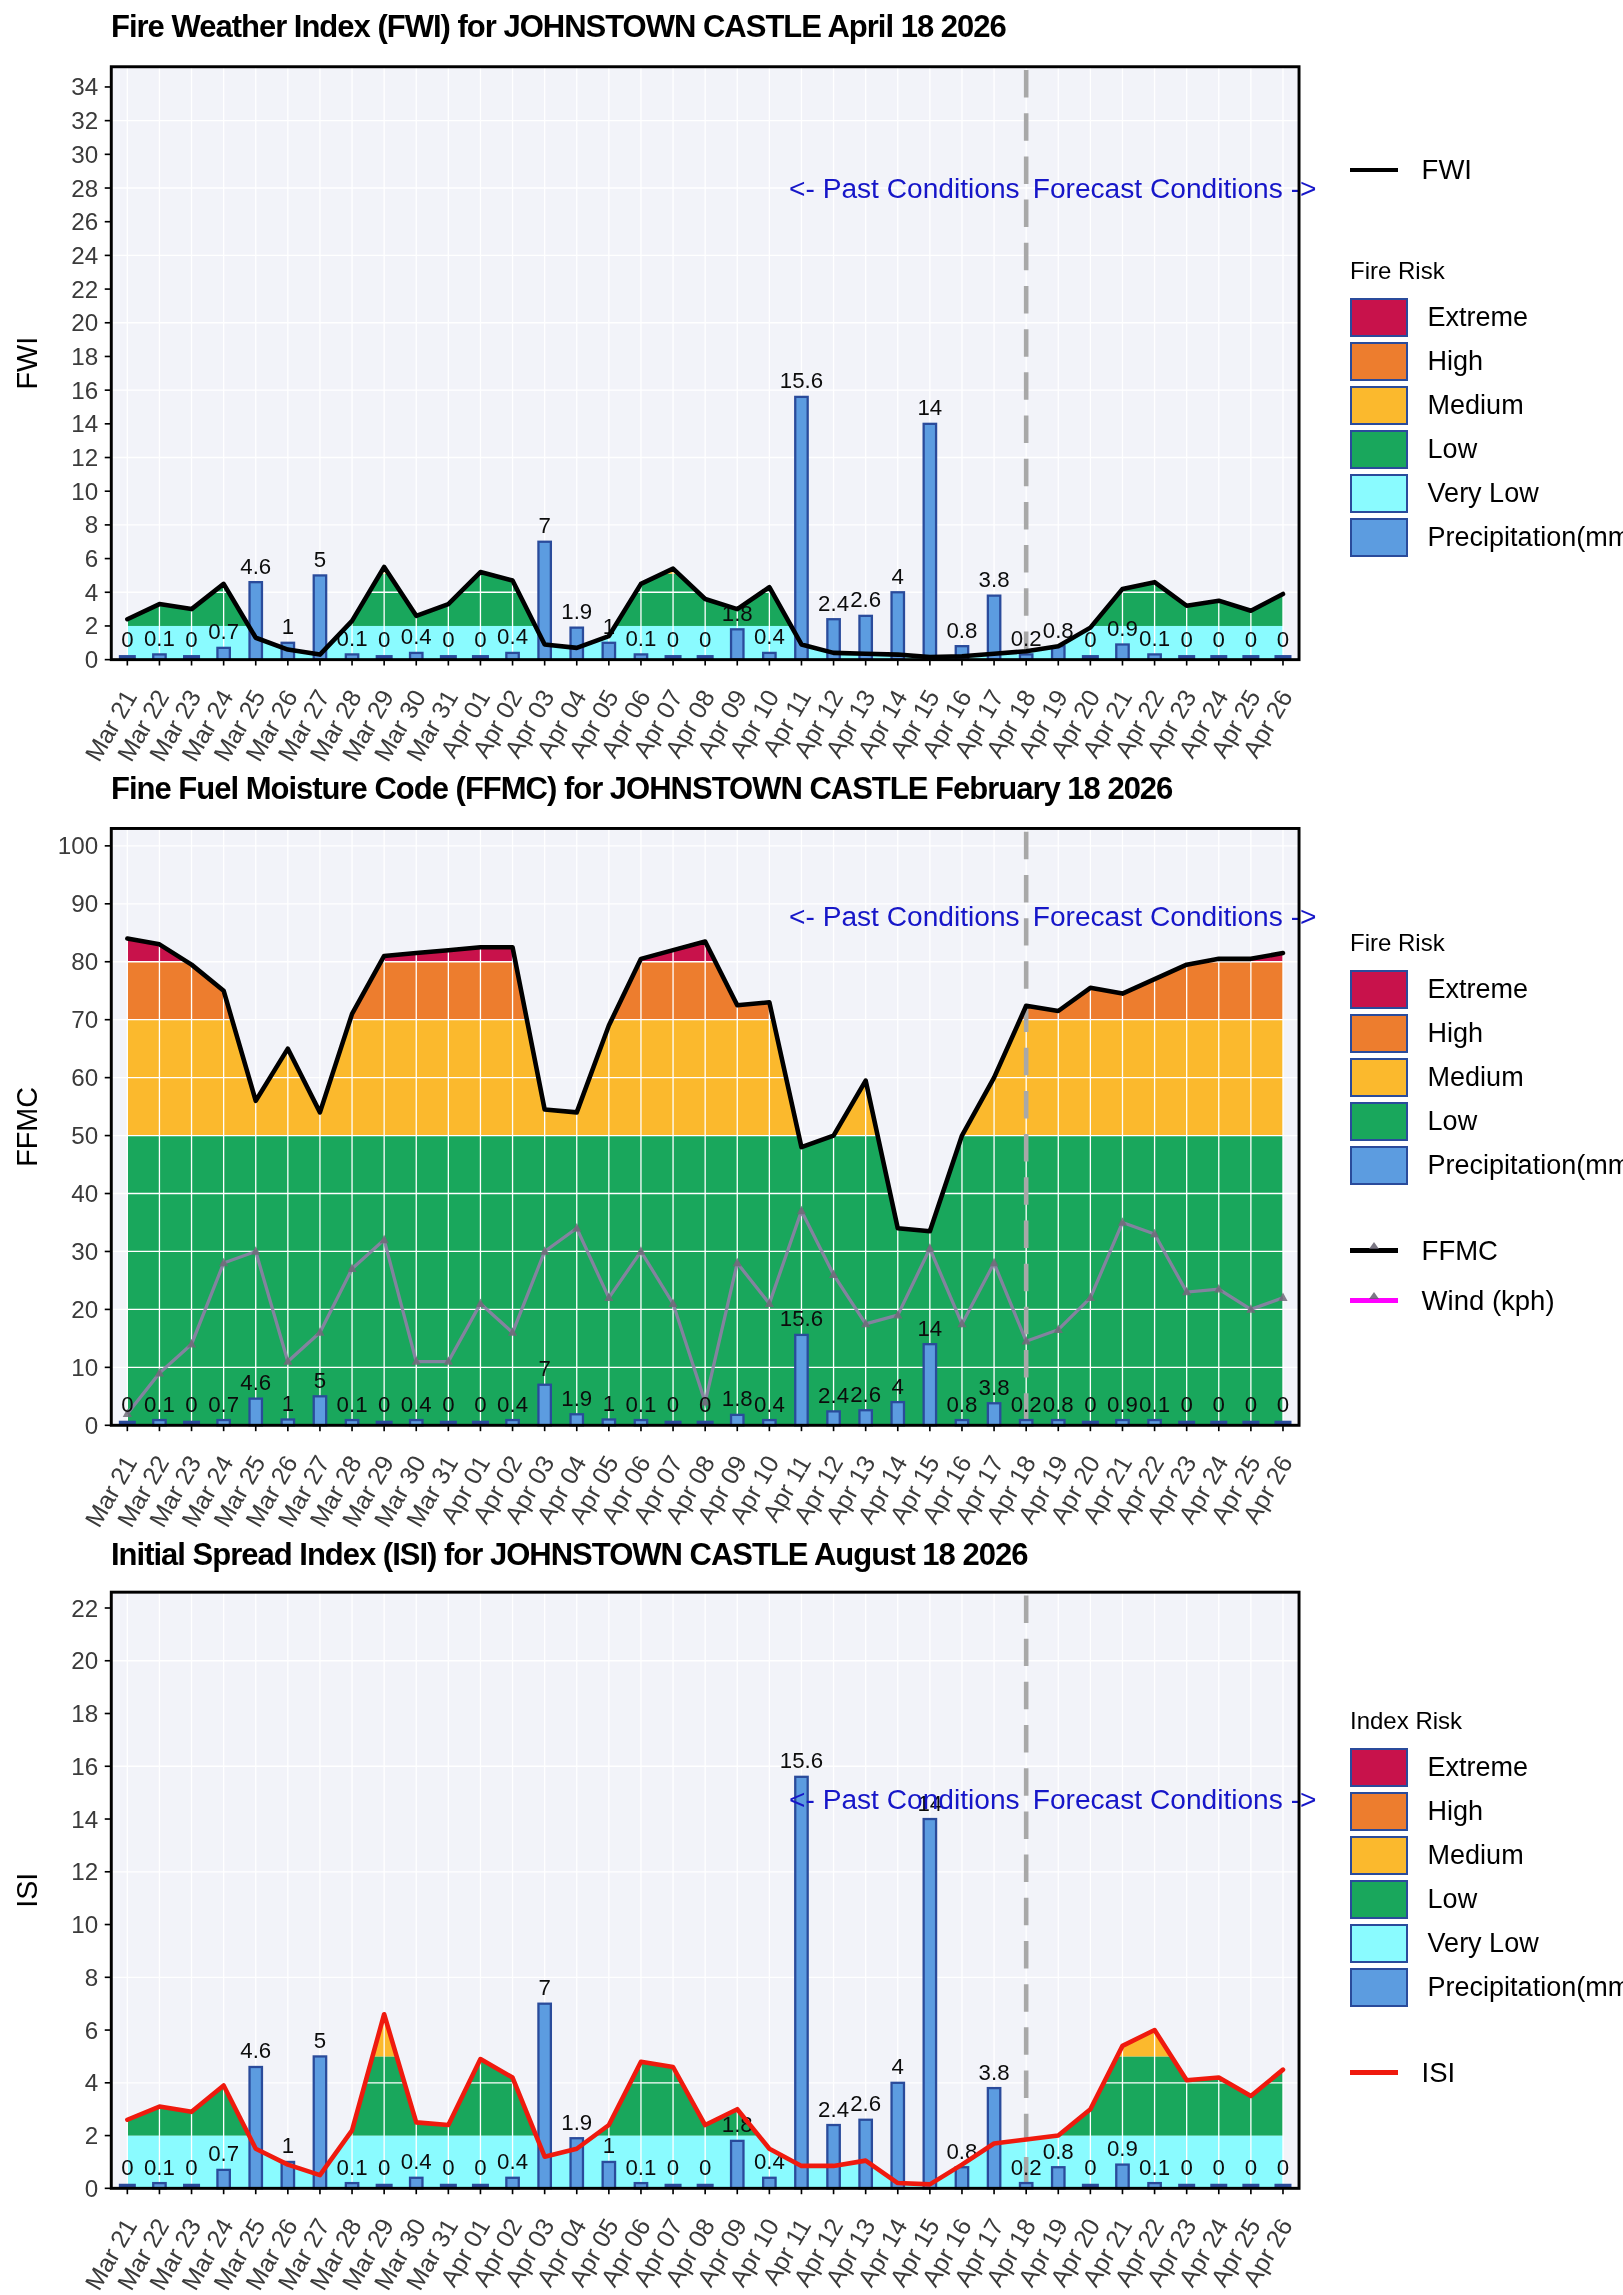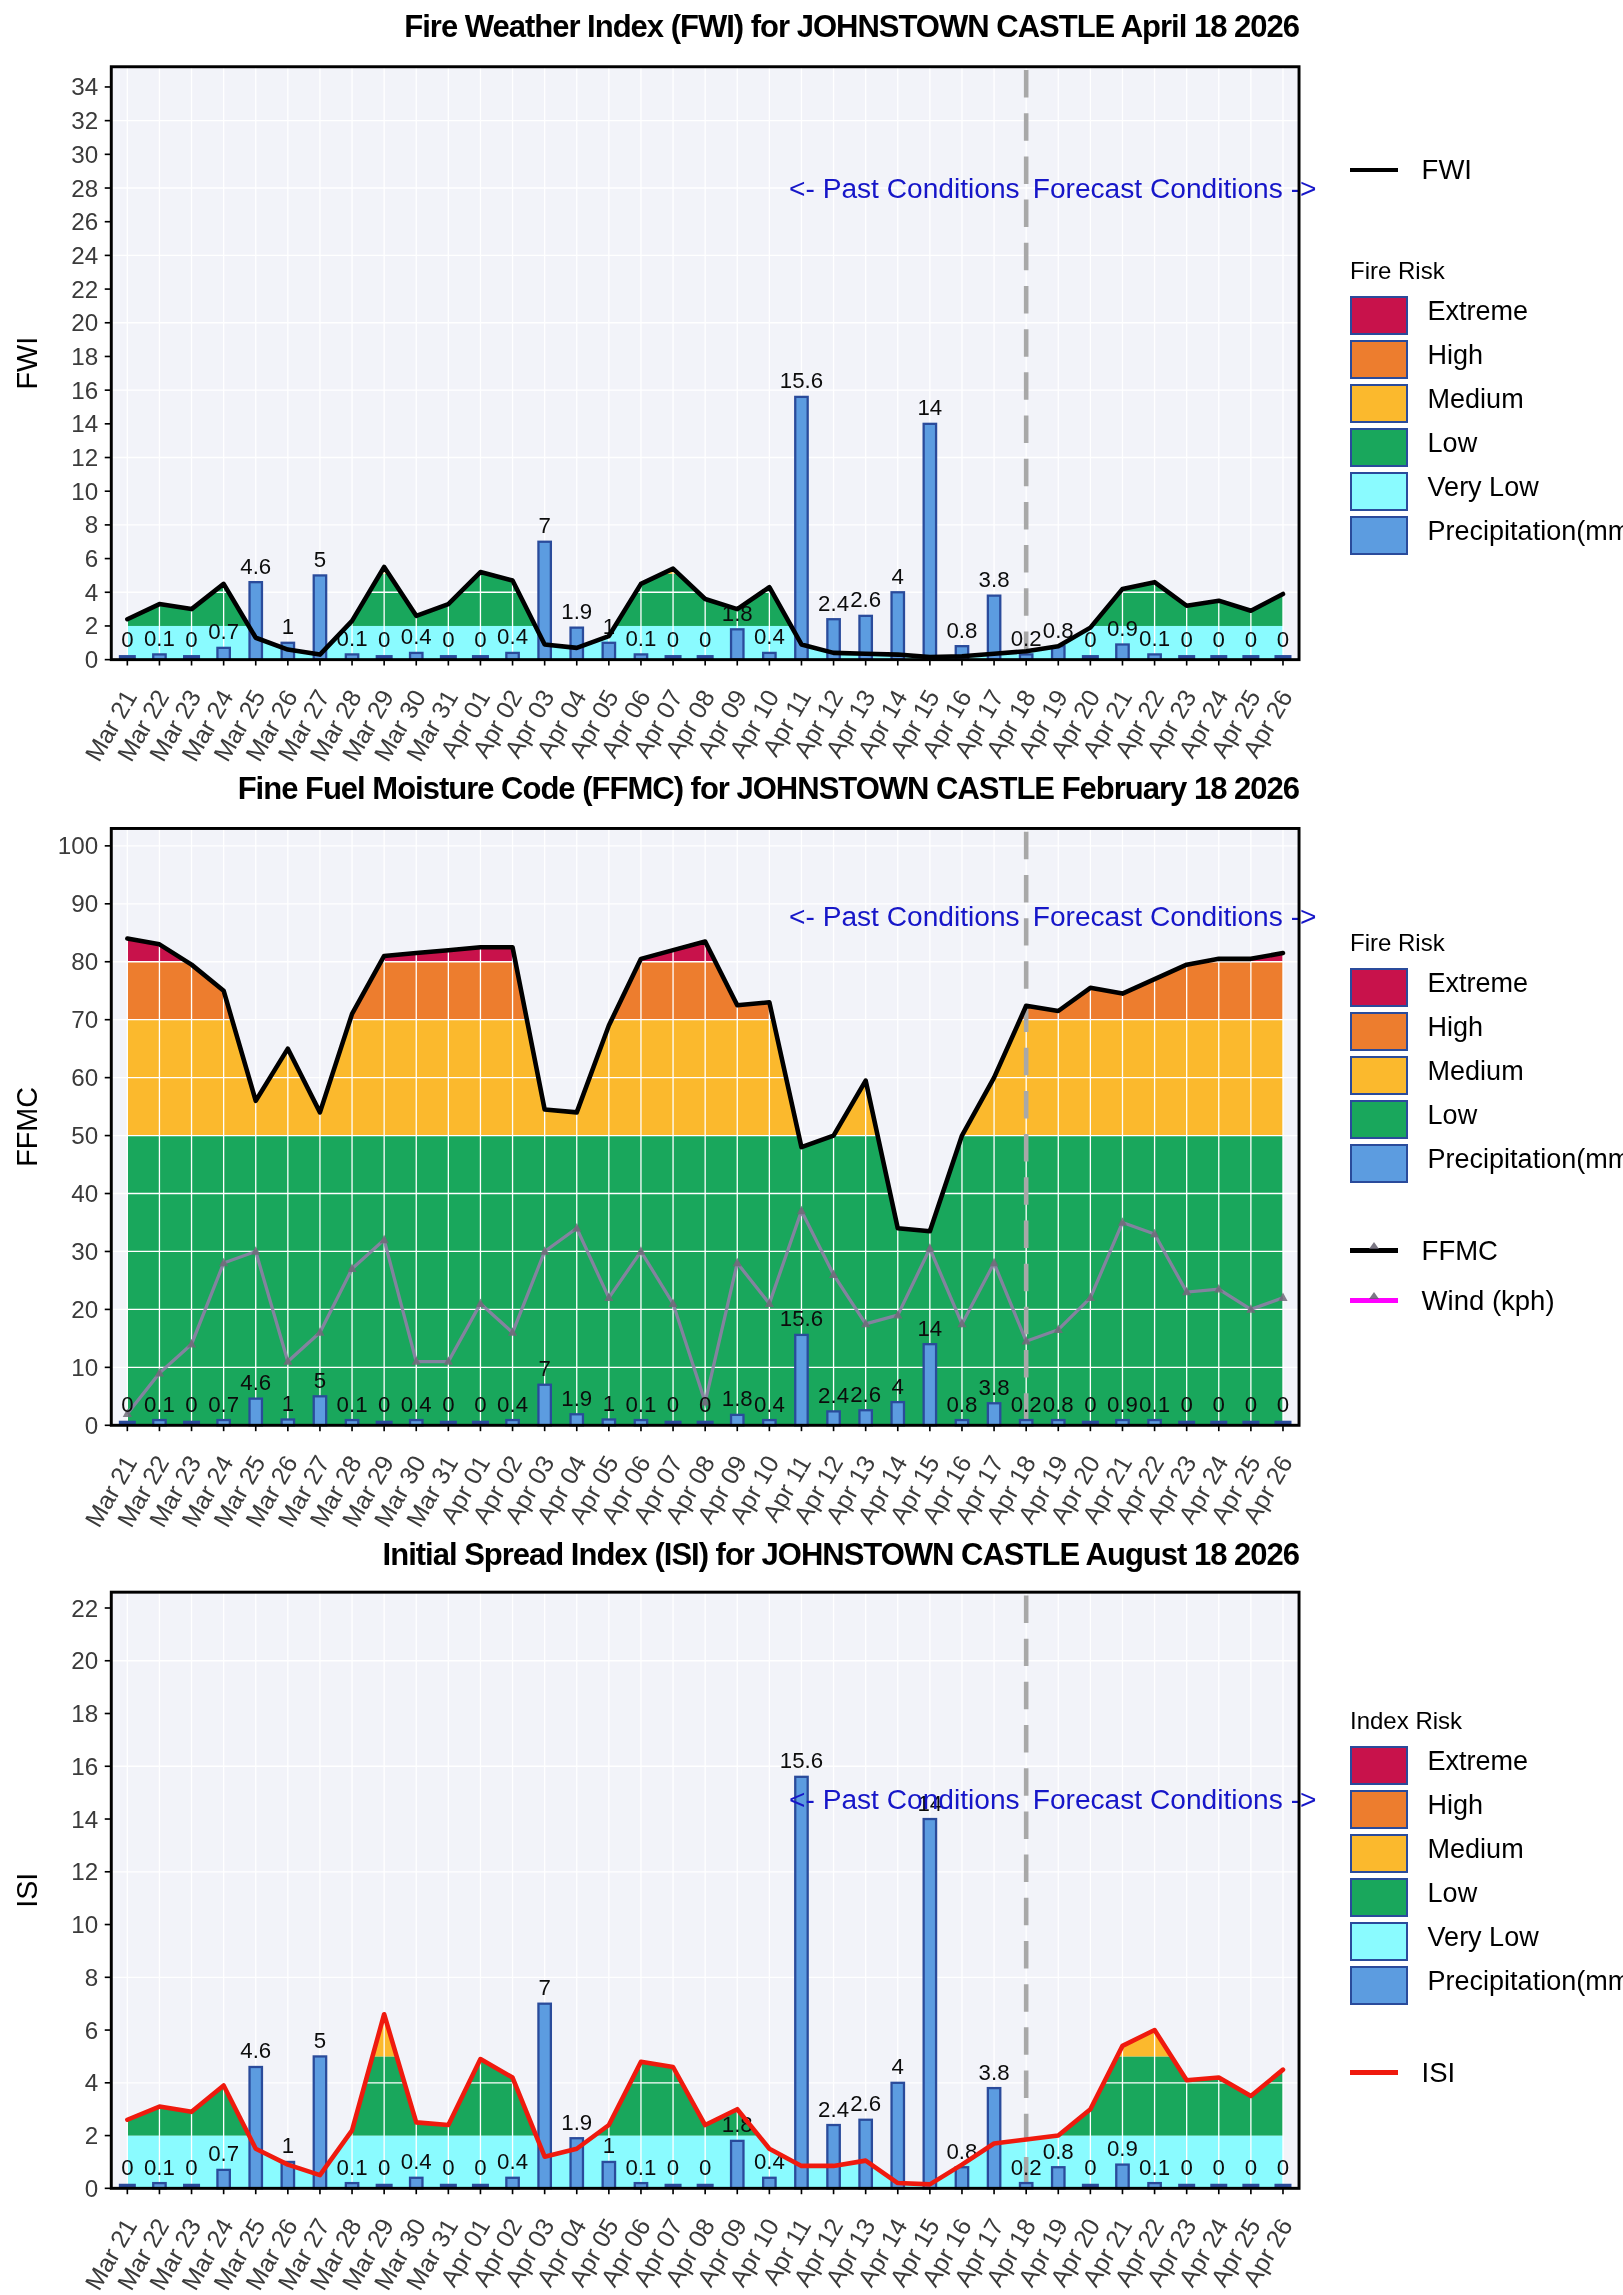--- a/index.html
+++ b/index.html
@@ -1,24 +1,24 @@
 <!DOCTYPE html>
 <html style="font-size:10.5px"><head>
 <meta charset="utf-8">
 <style>
   html,body{margin:0;padding:0}
   body{width:1623px;height:2295px;background:#ffffff;position:relative;overflow:hidden;
        font-family:"Liberation Sans",sans-serif}
   #chart-svg{position:absolute;left:0;top:0}
-  .panel-title{position:absolute;left:111px;width:1188px;text-align:right;
+  .panel-title{position:absolute;left:111px;width:1188px;text-align:left;
                font-weight:bold;font-size:31px;color:#000;letter-spacing:-1px;white-space:nowrap}
   svg text{font-family:"Liberation Sans",sans-serif}
   .legend{position:absolute;left:1350px;width:274px}
   .legend-header{font-size:24px;color:#000;margin:0 0 10.5px 0}
-  .risk-item{display:flex;height:44px}
+  .risk-item{display:flex;align-items:center;height:44px}
   .swatch{width:58px;height:39px;border:2.6px solid #2A4B9B;box-sizing:border-box;flex:none}
   .risk-label{font-size:27px;color:#000;padding-left:19.6px;white-space:nowrap}
   .line-item{display:flex;align-items:center;height:50px}
   .line-sample{width:48px;height:4.6px;flex:none;margin-right:23.6px;position:relative}
   .line-sample.marker::after{content:"";position:absolute;left:50%;top:-6.5px;margin-left:-5.2px;
      border-left:5.2px solid transparent;border-right:5.2px solid transparent;
      border-bottom:7.2px solid rgba(100,95,110,.85)}
   .line-label{font-size:27.5px;color:#000;white-space:nowrap}
   .gap{height:62px}
   .gap-small{height:38px}

